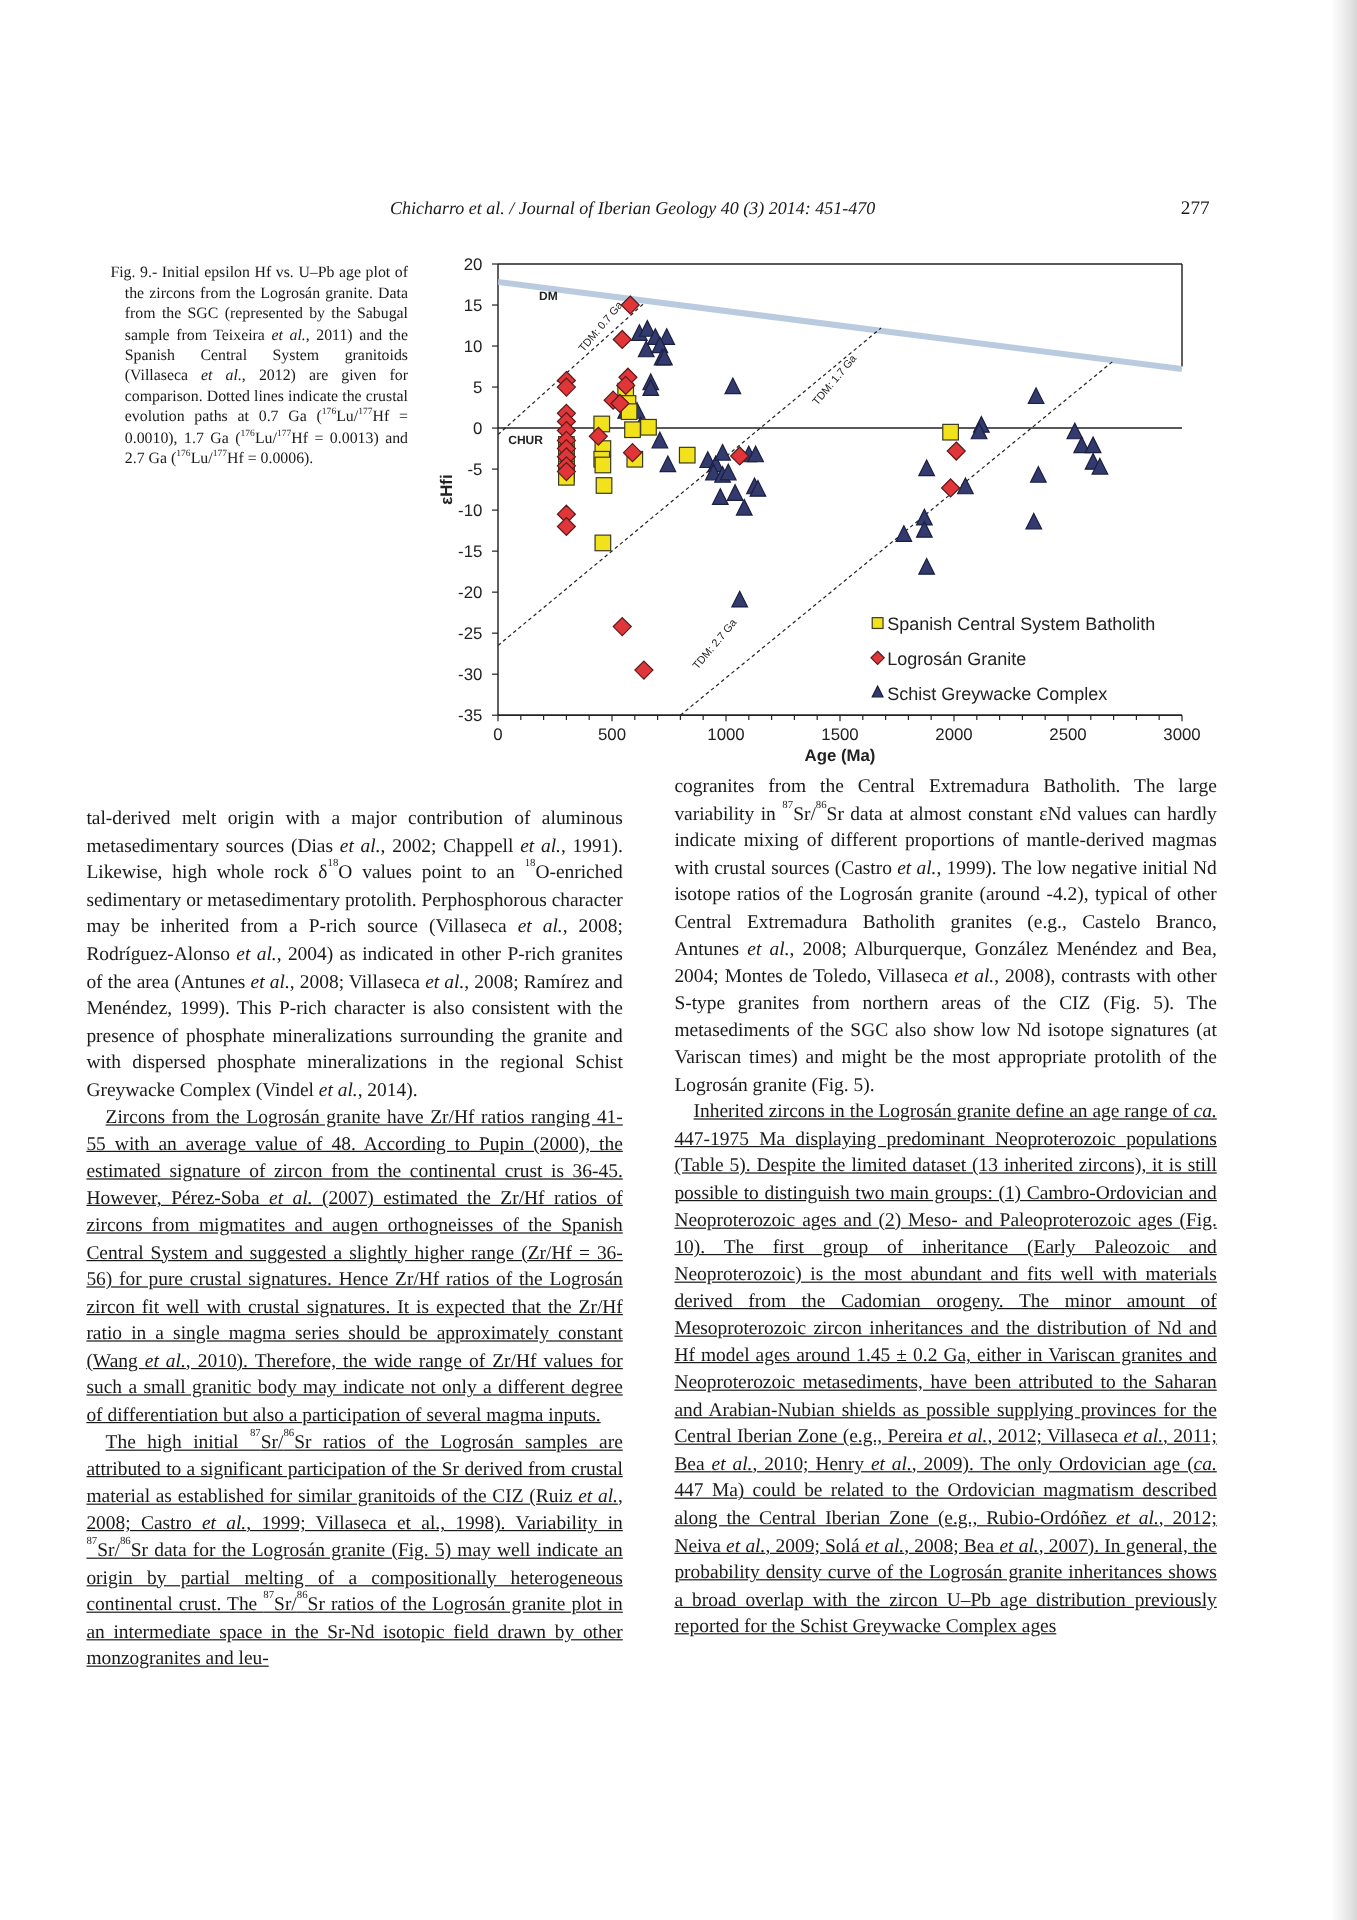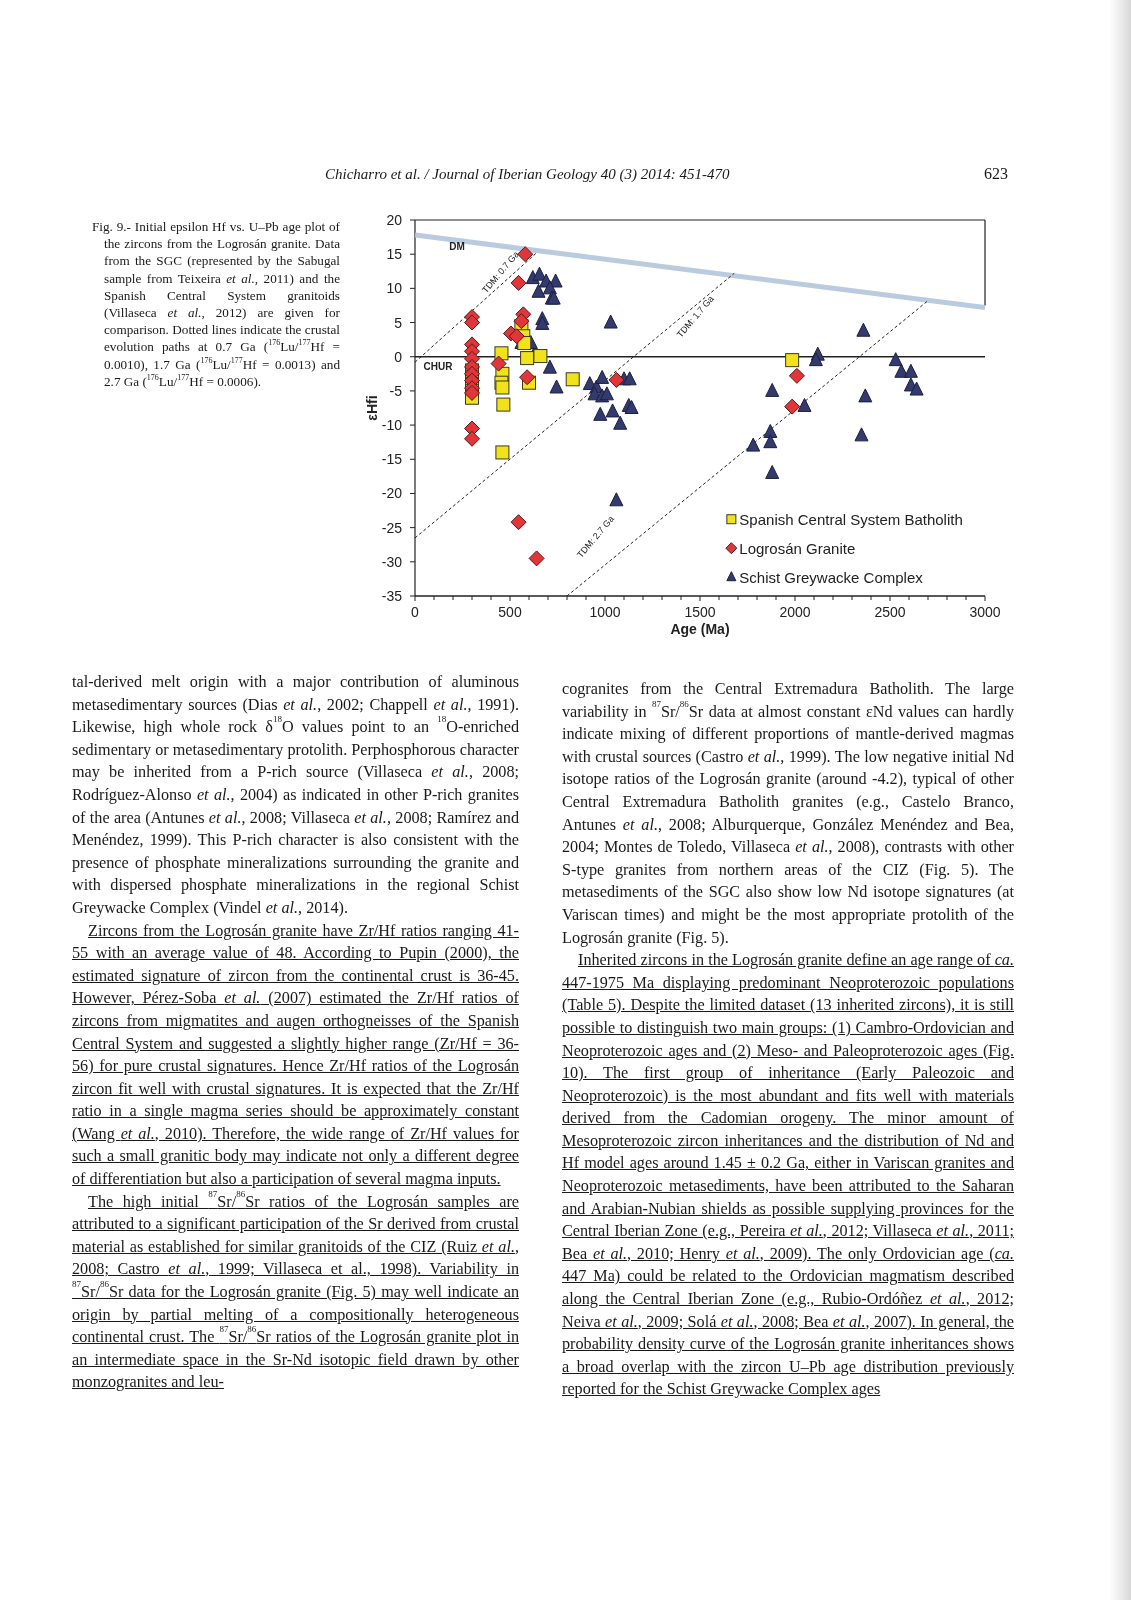--- a/index.html
+++ b/index.html
@@ -10,31 +10,31 @@
   .running-head .pageno { position:absolute; left:984px; top:-1px; font-size:16px; }
   .caption { position:absolute; left:92px; top:218px; width:248px; font-size:13.2px; line-height:17.2px; text-align:justify; }
   .caption .cap-body { display:block; padding-left:12px; text-indent:-12px; }
   .caption sup { font-size:8px; vertical-align:top; line-height:8px; position:relative; top:1px; }
   #chart { position:absolute; left:355px; top:205px; width:660px; height:450px; }
   .col { position:absolute; font-size:16.2px; line-height:22.6px; text-align:justify; }
   .col p { margin:0; }
   .col p.indent { text-indent:16px;text-decoration:underline; }
   .col sup { font-size:9px; vertical-align:top; position:relative; top:-1px; line-height:9px; }
   .col-left { left:72px; top:671px; width:447px; }
-  .col-right { left:562px; top:678px; width:452px; }
+  .col-right { left:562px; top:644px; width:452px; }
   .it { font-style:italic; }
 </style>
 </head>
 <body>
 
 <div class="page-edge"></div>
 
 <div class="running-head">
   <span class="title">Chicharro et al. / Journal of Iberian Geology 40 (3) 2014: 451-470</span>
-  <span class="pageno">623</span>
+  <span class="pageno">277</span>
 </div>
 
 <div class="caption">
   <span class="cap-body"><span>Fig. 9.- Initial epsilon Hf vs. U–Pb age plot of the zircons from the Logrosán granite. Data from the SGC (represented by the Sabugal sample from Teixeira </span><span class="it">et al.</span><span>, 2011) and the Spanish Central System granitoids (Villaseca </span><span class="it">et al.</span><span>, 2012) are given for comparison. Dotted lines indicate the crustal evolution paths at 0.7 Ga (</span><sup>176</sup><span>Lu/</span><sup>177</sup><span>Hf = 0.0010), 1.7 Ga (</span><sup>176</sup><span>Lu/</span><sup>177</sup><span>Hf = 0.0013) and 2.7 Ga (</span><sup>176</sup><span>Lu/</span><sup>177</sup><span>Hf = 0.0006).</span></span>
 </div>
 
 <svg id="chart" viewBox="0 0 660 450" xmlns="http://www.w3.org/2000/svg">
     <clipPath id="plotclip">
       <rect x="60" y="15" width="570" height="376"></rect>
     </clipPath>

